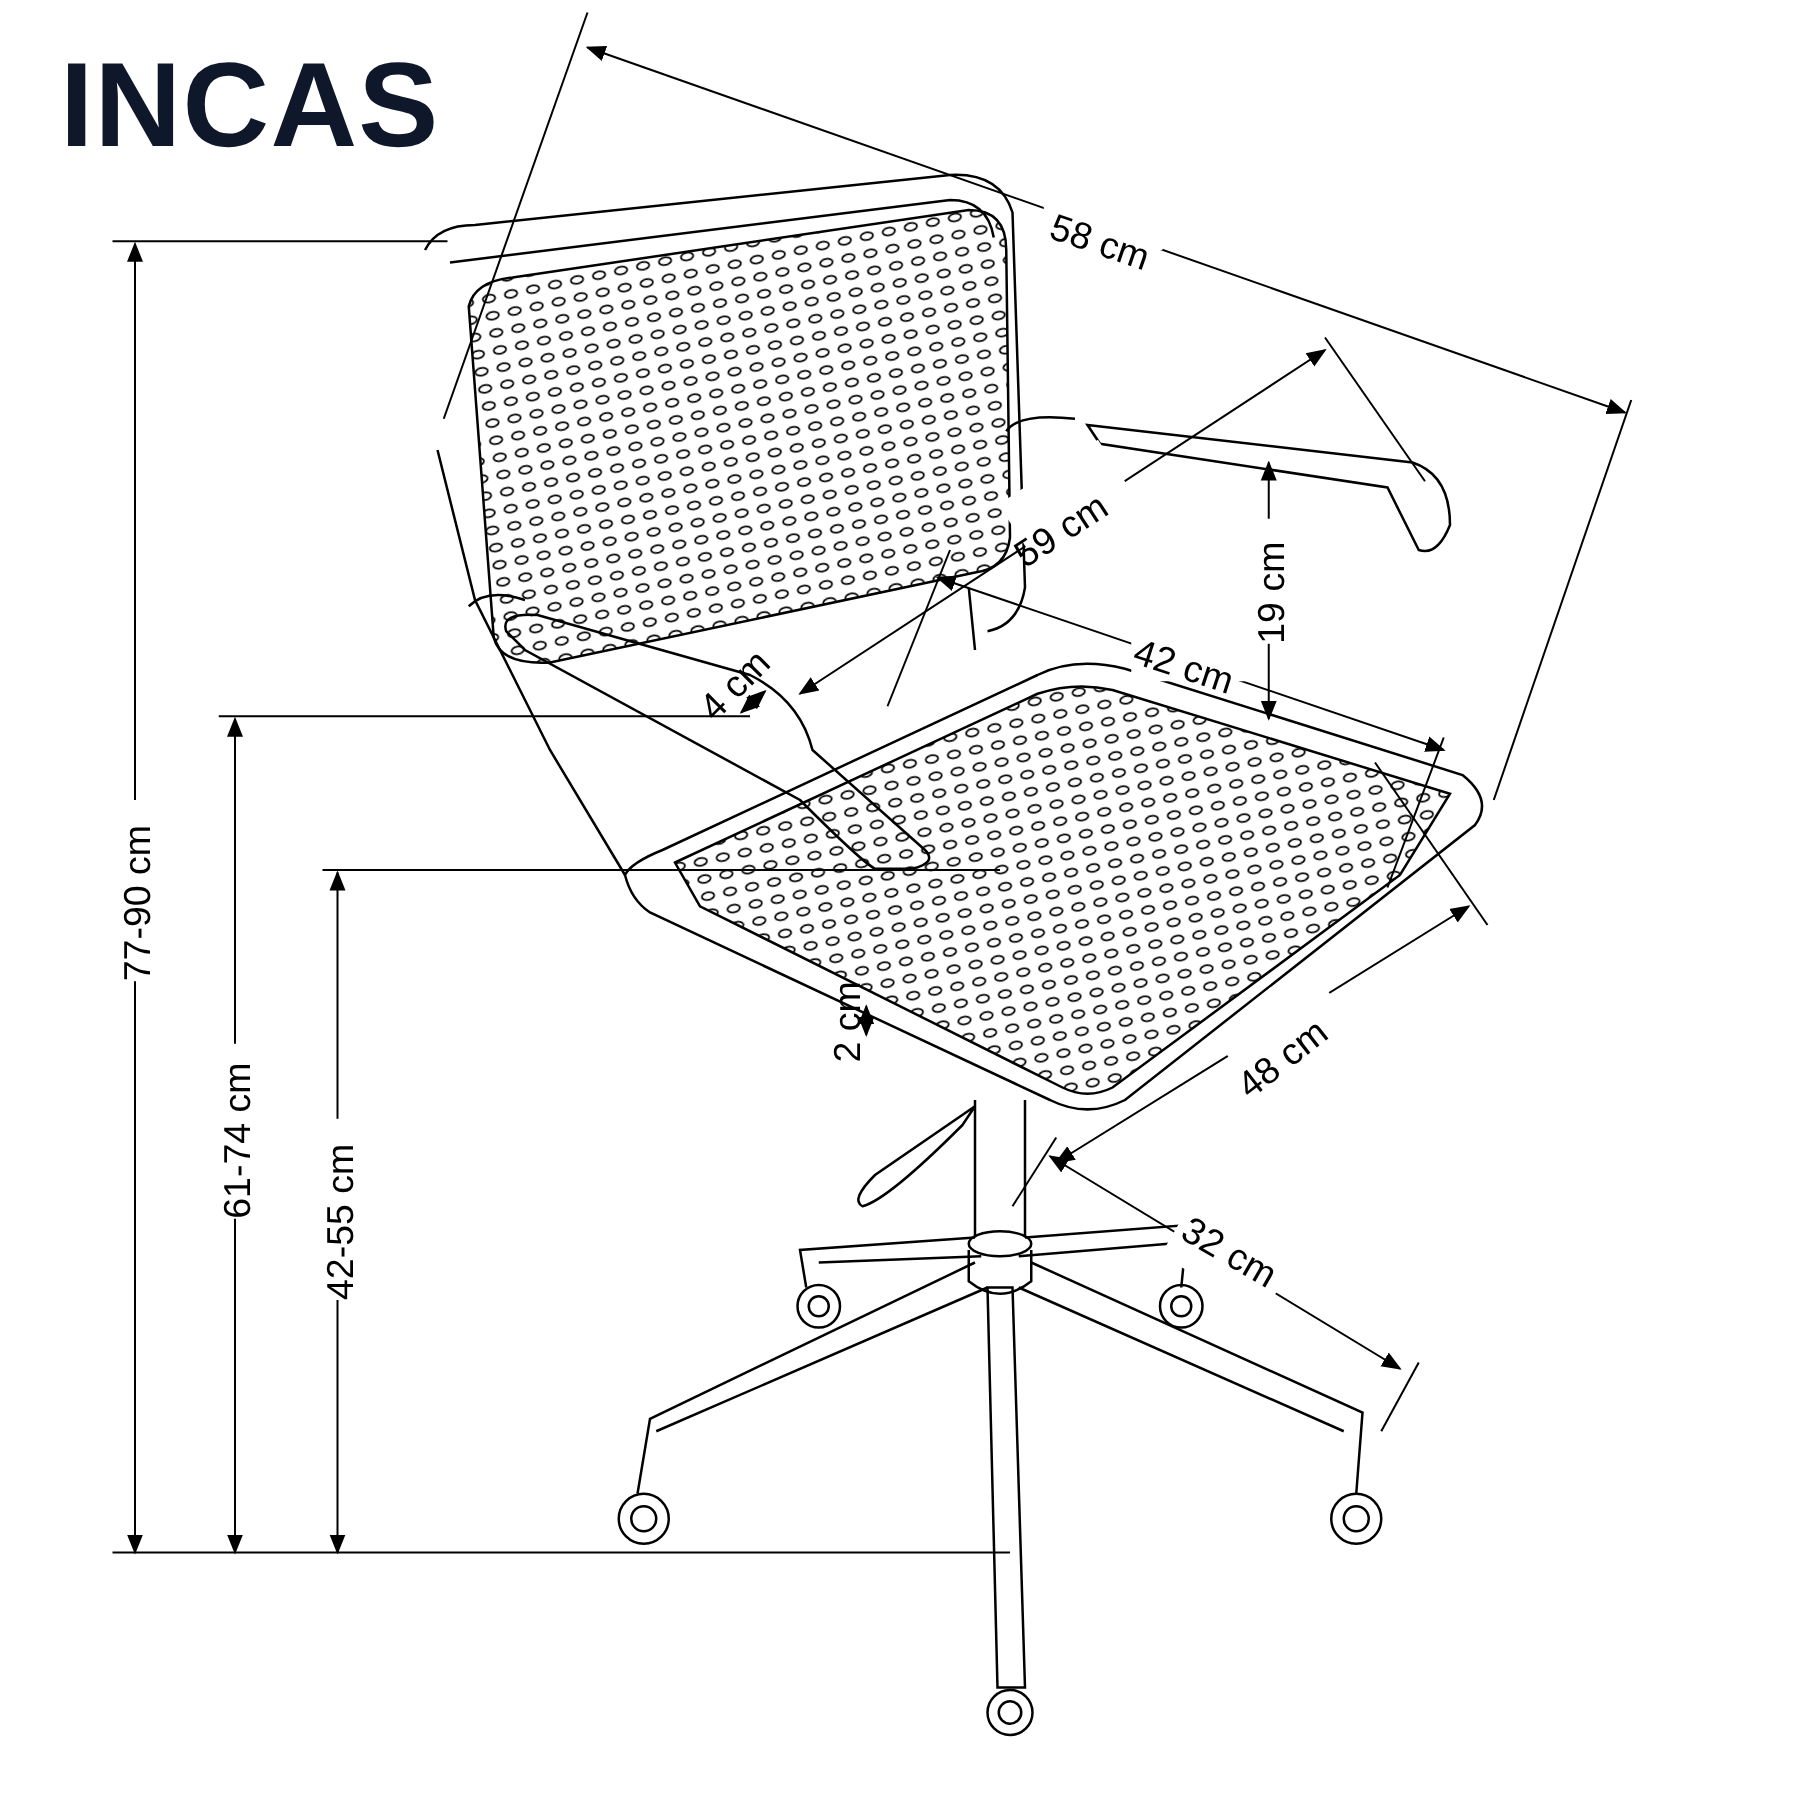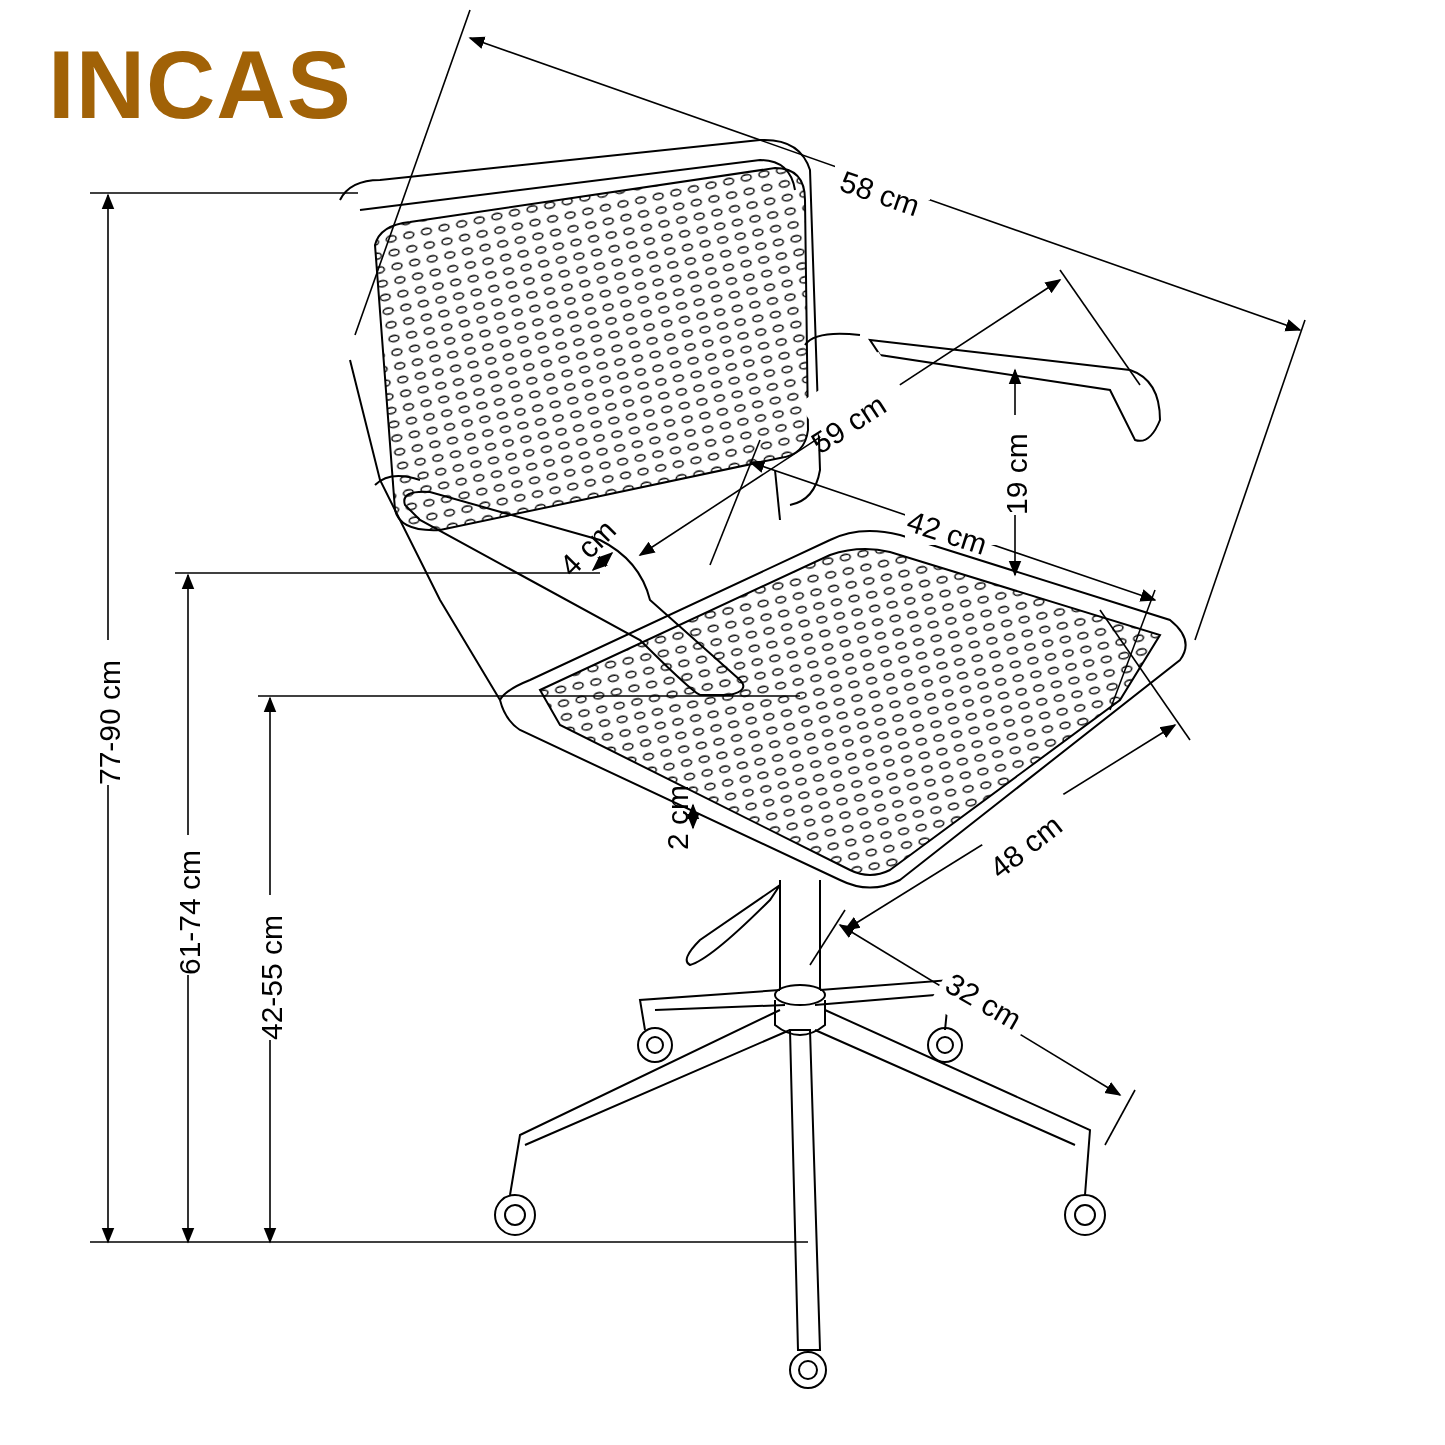--- a/index.html
+++ b/index.html
@@ -1,17 +1,17 @@
 <!DOCTYPE html>
 <html><head>
 <meta charset="utf-8">
 <style>
   html,body{margin:0;padding:0;background:#ffffff;}
   body{width:1445px;height:1445px;position:relative;overflow:hidden;font-family:"Liberation Sans",sans-serif;}
-  .title{position:absolute;left:48px;top:30px;font-family:"Liberation Sans",sans-serif;font-weight:bold;font-size:96px;color:#a16207;letter-spacing:1px;}
+  .title{position:absolute;left:48px;top:30px;font-family:"Liberation Sans",sans-serif;font-weight:bold;font-size:96px;color:#0f172a;letter-spacing:1px;}
   svg{position:absolute;left:0;top:0;}
   .lbl{font-family:"Liberation Sans",sans-serif;font-size:30px;fill:#000;}
 </style>
 </head>
 <body>
 
 <div class="title">INCAS</div>
 
 <svg width="1445" height="1445" viewBox="0 0 1445 1445">
   <defs>

